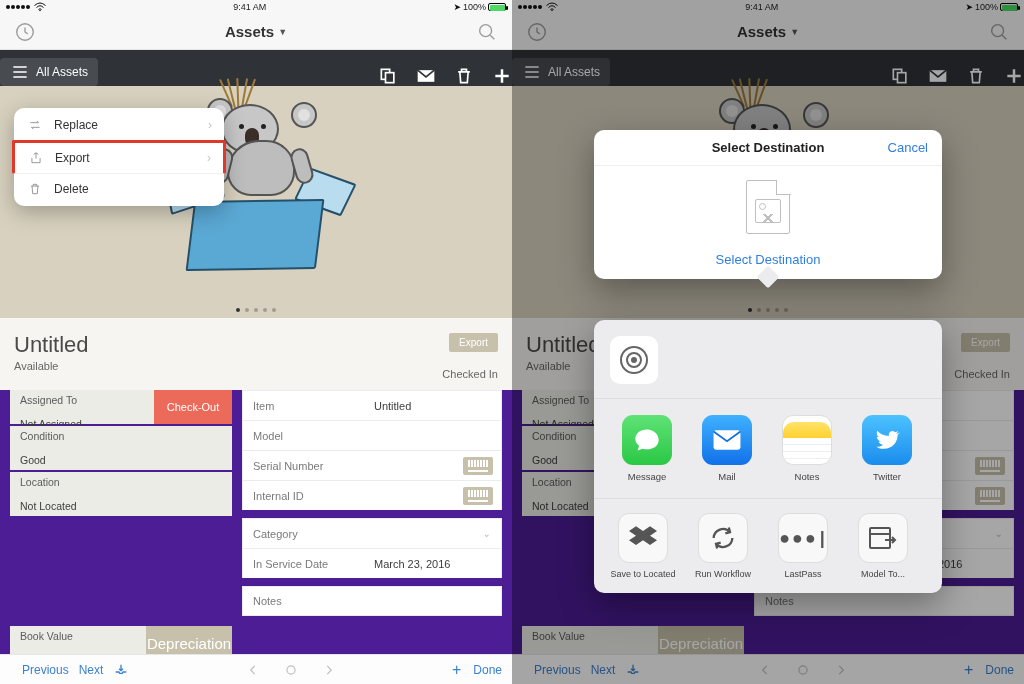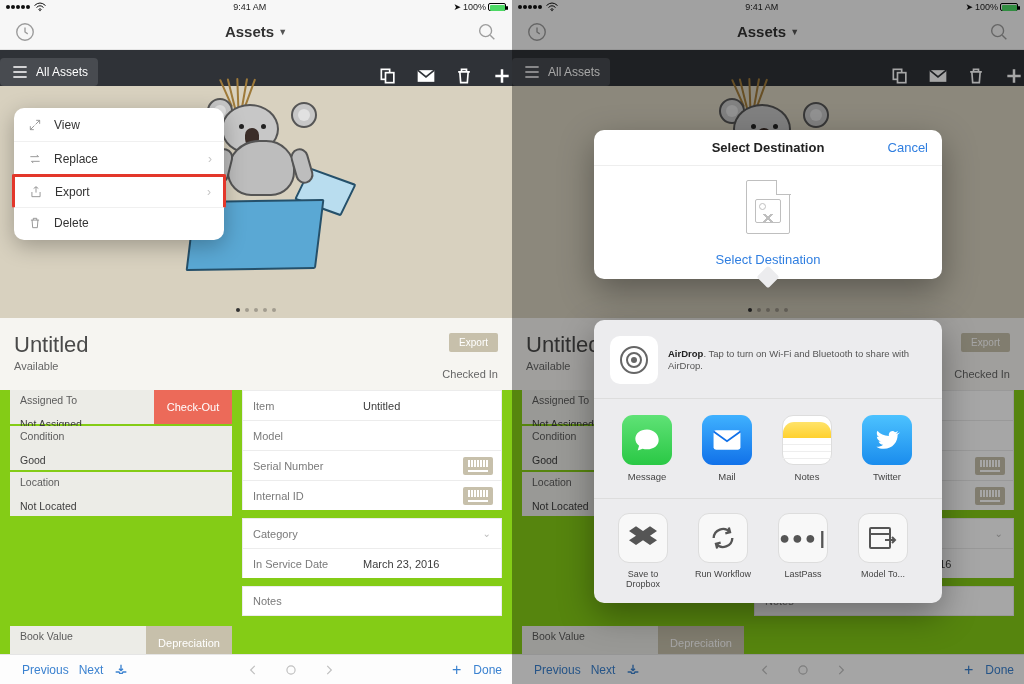--- a/index.html
+++ b/index.html
@@ -1,17 +1,17 @@
 <!DOCTYPE html>
 <html><head>
 <meta charset="utf-8">
 <style>
   * { box-sizing: border-box; margin: 0; padding: 0; }
   html, body { width: 1024px; height: 684px; font-family: -apple-system, Helvetica, Arial, sans-serif; -webkit-font-smoothing: antialiased; background:#000; }
-  .side { position: relative; width: 512px; height: 684px; float: left; overflow: hidden; background:#84cc16; }
+  .side { position: relative; width: 512px; height: 684px; float: left; overflow: hidden; background:#4c1d95; }
   .side.right .scrim { position:absolute; inset:0; background:rgba(0,0,0,0.35); z-index:50; }
 
   
   .statusbar { height: 14px; background:#f7f7f7; display:flex; justify-content:space-between; align-items:center; font-size:9px; padding:0 6px; color:#222; }
   .statusbar .sig { display:flex; align-items:center; gap:4px; }
   .statusbar .dots { display:flex; gap:1px; }
   .statusbar .dots span { width:4px; height:4px; border-radius:50%; background:#111; display:inline-block; }
   .statusbar .batt { display:flex; align-items:center; gap:2px; }
   .battery-icon { width:18px; height:8px; border:1px solid #000; border-radius:2px; position:relative; }
   .battery-icon::after { content:''; position:absolute; right:-3px; top:2px; width:2px; height:4px; background:#000; border-radius:1px;}
@@ -78,23 +78,23 @@
   .rec-head .checkin{ font-size:11px; color:#666; margin-top:16px;}
 
   
   .cols { display:flex; gap:10px; padding:0 10px;}
   .colA{ width:222px;}
   .colB{ flex:1;}
   .field { background:#ecece7; margin-bottom:2px; padding:4px 10px; font-size:10.5px; color:#5b5b5b; position:relative;}
   .field .label{ display:block; color:#5b5b5b;}
   .field .val{ display:block; color:#3c3c3c; margin-top:12px;}
   .checkout-btn{ position:absolute; right:0; top:0; bottom:0; width:78px; background:#ec6a59; color:#fff; display:flex; align-items:center; justify-content:center; font-size:11px;}
-  .dep-btn{ position:absolute; right:0; top:0; bottom:0; width:86px; background:#c7c0ab; color:#fff; display:flex; align-items:center; justify-content:center; font-size:11px;}
-
-  .line { background:#fff; border:1px solid #ececec; border-bottom:none; height:30px; display:flex; align-items:center; padding:0 10px; font-size:11px; color:#666; position:relative;}
+  .dep-btn{ position:absolute; right:0; top:0; bottom:0; width:86px; background:#c7c0ab; color:#fff; display:flex; align-items:center; justify-content:center; font-size:15px;}
+
+  .line { background:#fff; border:1px solid #ececec; border-bottom:none; height:30px; display:flex; align-items:center; padding:0 10px; font-size:11px; color:#666; position:relative;gap:11px;}
   .line:last-child{ border-bottom:1px solid #ececec;}
   .line .lbl{ color:#7a7a7a; width:110px;}
   .line .val{ color:#3c3c3c;}
   .line .barcode{ position:absolute; right:8px; top:6px; width:30px; height:18px; background:#c7c0ab; border-radius:2px;}
   .line .barcode::before{ content:''; position:absolute; left:5px; right:5px; top:3px; height:7px; background:repeating-linear-gradient(90deg,#fff 0 2px, transparent 2px 3px);}
   .line .barcode::after{ content:''; position:absolute; left:5px; right:5px; bottom:3px; height:2px; background:#fff;}
   .line .caretd{ position:absolute; right:10px; color:#bbb; font-size:10px;}
   .gap{ height:8px;}
 
   
@@ -252,26 +252,20 @@
         <i></i>
         <i></i>
         <i></i>
         <i></i>
       </div>
   </div>
 
   <div class="popover">
     <div class="row">
       <svg viewBox="0 0 24 24">
-          <path d="M14 4h6v6M10 20H4v-6M20 4l-7 7M4 20l7-7"></path>
-        </svg>
-      <span>View</span>
-    </div>
-    <div class="row">
-      <svg viewBox="0 0 24 24">
           <path d="M4 8h14l-3-3M20 16H6l3 3"></path>
         </svg>
       <span>Replace</span>
       <span class="chev">›</span>
     </div>
     <div class="row highlight-box">
       <svg viewBox="0 0 24 24">
           <path d="M12 3v10M8 6l4-3 4 3M5 12v8h14v-8"></path>
         </svg>
       <span>Export</span>
@@ -571,21 +565,20 @@
       </div>
     <div class="sel-dest-link">Select Destination</div>
     <div class="pop-arrow"></div>
   </div>
 
   <div class="sheet-bottom">
     <div class="airdrop">
       <div class="airdrop-ico">
           <div class="rings"></div>
         </div>
-      <div class="txt"><b>AirDrop</b><span>. Tap to turn on Wi-Fi and Bluetooth to share with AirDrop.</span></div>
     </div>
     <div class="app-row">
       <div class="app">
           <div class="ico ico-message">
             <svg viewBox="0 0 24 24">
               <path d="M12 3C6 3 2 6.5 2 11c0 2.4 1.2 4.5 3.2 6L4 21l4.3-1.6c1.1.3 2.4.5 3.7.5 6 0 10-3.5 10-8S18 3 12 3z"></path>
             </svg>
           </div>
           <div class="lbl">Message</div>
         </div>
@@ -616,21 +609,21 @@
           <div class="lbl">Twitter</div>
         </div>
     </div>
     <div class="action-row">
       <div class="action">
           <div class="ico ic-dropbox">
             <svg viewBox="0 0 24 24">
               <path d="M6 2L0 6l6 4-6 4 6 4 6-4 6 4 6-4-6-4 6-4-6-4-6 4z"></path>
             </svg>
           </div>
-          <div class="lbl">Save to Dropbox</div>
+          <div class="lbl">Save to Located</div>
         </div>
       <div class="action">
           <div class="ico ic-workflow">
             <svg viewBox="0 0 24 24">
               <path d="M4 12a8 8 0 0 1 14-5M20 12a8 8 0 0 1-14 5M17 3l1 4-4 1M7 21l-1-4 4-1"></path>
             </svg>
           </div>
           <div class="lbl">Run Workflow</div>
         </div>
       <div class="action">

